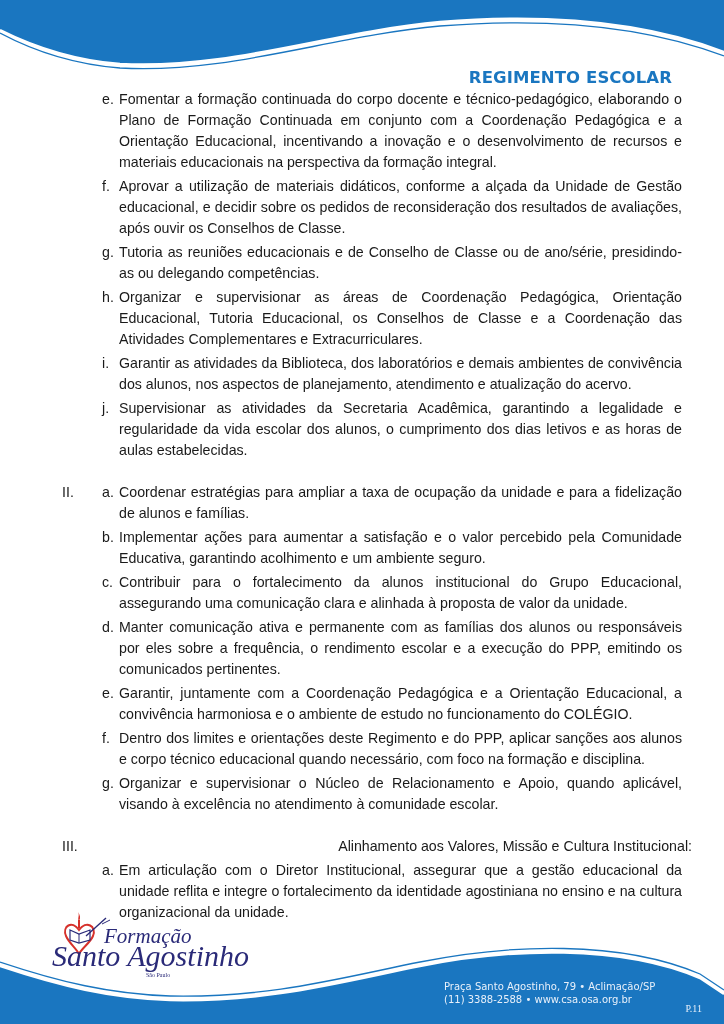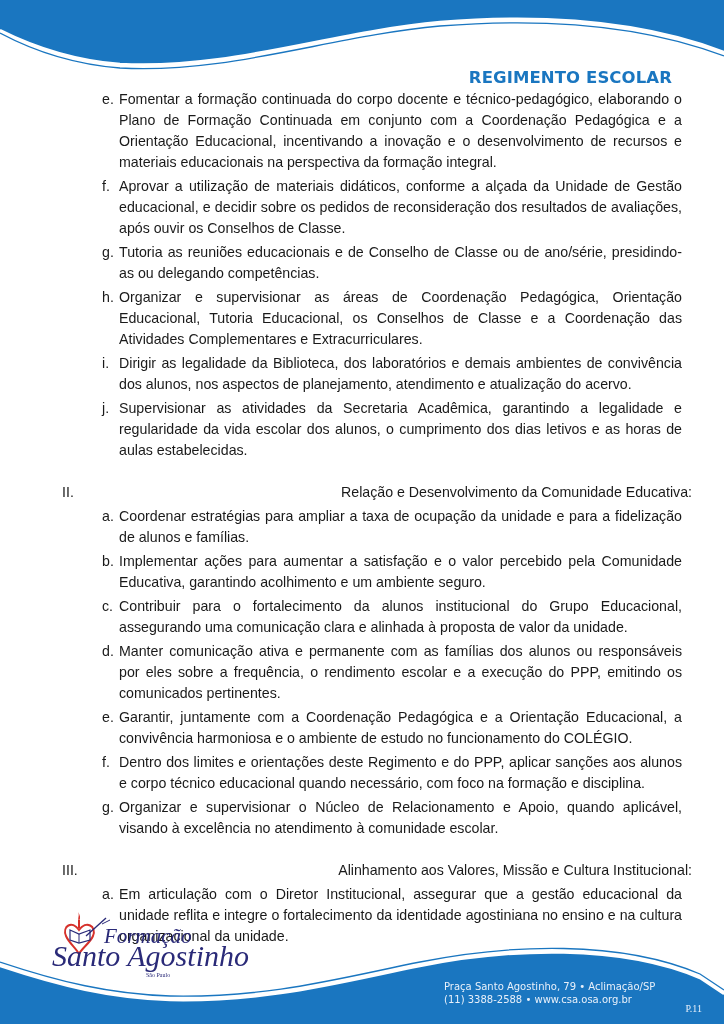--- a/index.html
+++ b/index.html
@@ -53,29 +53,29 @@
     <div class="item">
         <span class="marker">g.</span>
         <span class="text">Tutoria as reuniões educacionais e de Conselho de Classe ou de ano/série, presidindo-as ou delegando competências.</span>
       </div>
     <div class="item">
         <span class="marker">h.</span>
         <span class="text">Organizar e supervisionar as áreas de Coordenação Pedagógica, Orientação Educacional, Tutoria Educacional, os Conselhos de Classe e a Coordenação das Atividades Complementares e Extracurriculares.</span>
       </div>
     <div class="item">
         <span class="marker">i.</span>
-        <span class="text">Dirigir as legalidade da Biblioteca, dos laboratórios e demais ambientes de convivência dos alunos, nos aspectos de planejamento, atendimento e atualização do acervo.</span>
+        <span class="text">Garantir as atividades da Biblioteca, dos laboratórios e demais ambientes de convivência dos alunos, nos aspectos de planejamento, atendimento e atualização do acervo.</span>
       </div>
     <div class="item">
         <span class="marker">j.</span>
         <span class="text">Supervisionar as atividades da Secretaria Acadêmica, garantindo a legalidade e regularidade da vida escolar dos alunos, o cumprimento dos dias letivos e as horas de aulas estabelecidas.</span>
       </div>
   </div>
 
-  <div class="section"><span class="numeral">II.</span><span>Relação e Desenvolvimento da Comunidade Educativa:</span></div>
+  <div class="section"><span class="numeral">II.</span></div>
   <div class="item">
       <span class="marker">a.</span>
       <span class="text">Coordenar estratégias para ampliar a taxa de ocupação da unidade e para a fidelização de alunos e famílias.</span>
     </div>
   <div class="item">
       <span class="marker">b.</span>
       <span class="text">Implementar ações para aumentar a satisfação e o valor percebido pela Comunidade Educativa, garantindo acolhimento e um ambiente seguro.</span>
     </div>
   <div class="item">
       <span class="marker">c.</span>

